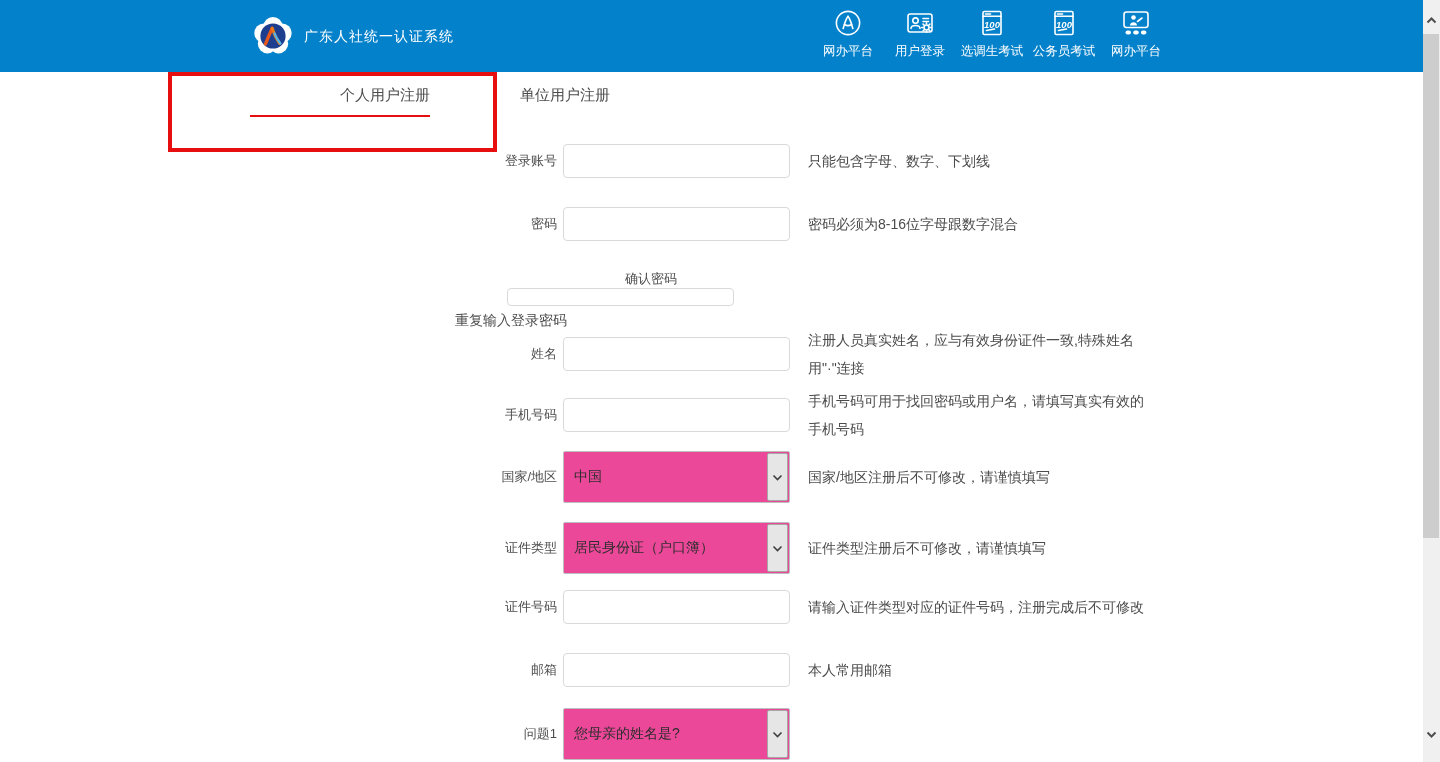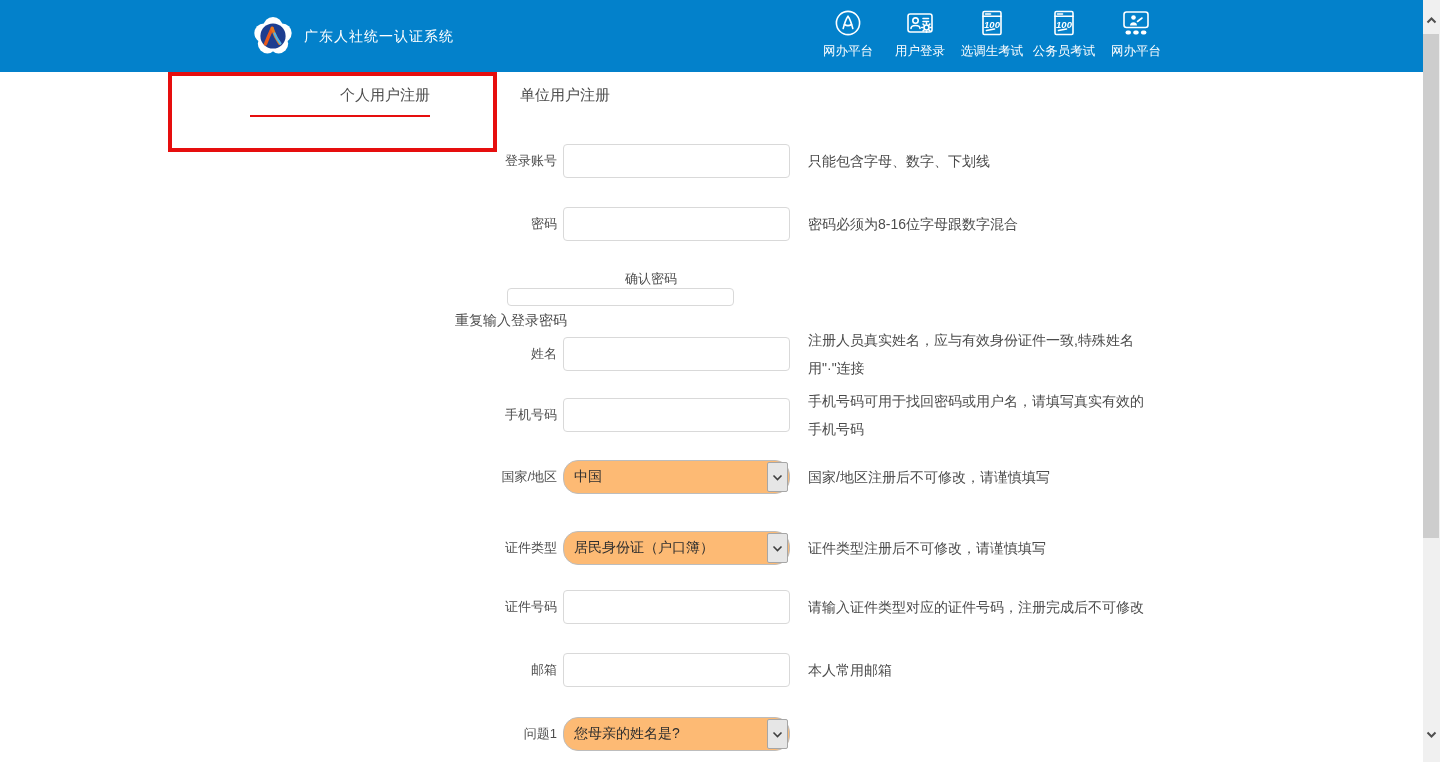--- a/index.html
+++ b/index.html
@@ -24,22 +24,22 @@
 
   
   .annotation-box { position:absolute; left:168px; top:72px; width:329px; height:80px;
     border:4px solid #e60e0e; pointer-events:none; }
 
   
   .row { position:absolute; left:437px; display:flex; align-items:center; height:34px; }
   .lbl { width:120px; text-align:right; margin-right:6px; font-size:13px; color:#4d4d4d; white-space:nowrap; }
   .inp { width:227px; height:34px; border:1px solid #d9d9d9; border-radius:4px;
     background:#fff; outline:none; padding:0 8px; font-size:14px; color:#333; }
-  .sel { position:relative; width:227px; height:34px; border:1px solid #bdbdbd; border-radius:15px;
-    background:#fdba74; cursor:pointer; display:flex; align-items:center; }
+  .sel { position:relative; width:227px; height:52px; border:1px solid #bdbdbd; border-radius:2px;
+    background:#ec4899; cursor:pointer; display:flex; align-items:center; }
   .sel-val { padding-left:10px; font-size:14px; color:#2e2e2e; white-space:nowrap; }
   .sel-btn { position:absolute; right:1px; top:1px; bottom:1px; width:21px;
     background:#e6e6e6; border:1px solid #a6a6a6; border-radius:2px;
     display:flex; align-items:center; justify-content:center; }
   .hint { margin-left:18px; width:348px; font-size:14px; color:#4b4b4b; line-height:28px; }
 
   
   .scrollbar { position:absolute; right:0; top:0; width:17px; height:762px; background:#f0f0f0; }
   .sb-btn { position:absolute; left:0; width:17px; height:17px; display:flex; align-items:center; justify-content:center; }
   .sb-up { top:12px; } .sb-down { top:726px; }

